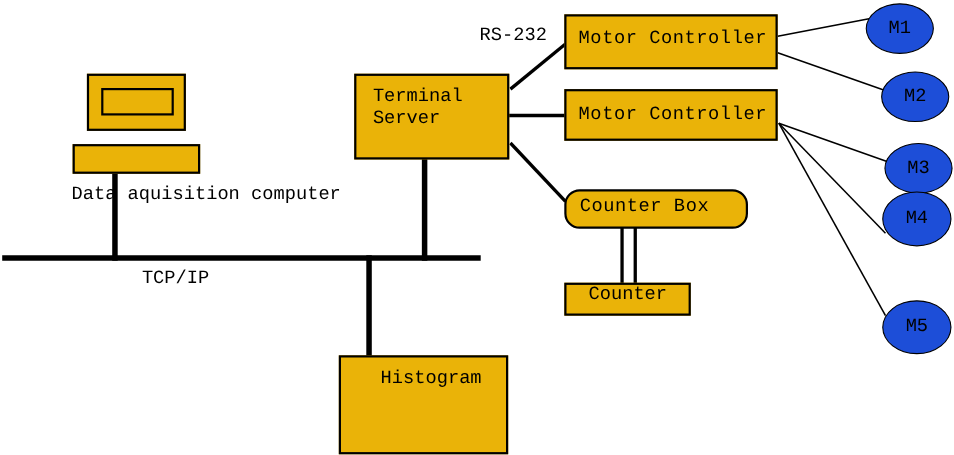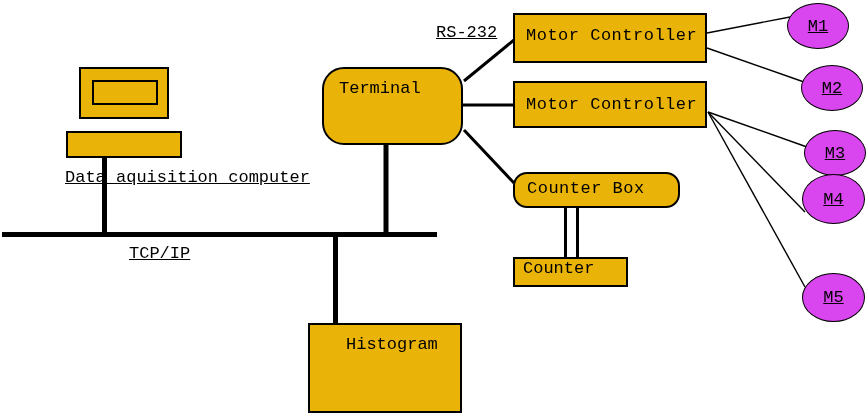--- a/index.html
+++ b/index.html
@@ -19,44 +19,42 @@
     box-sizing: border-box;
     border: 2px solid #000000;
     background: #eab308;
     line-height: 20px;
     white-space: pre;
   }
   .ellipse {
     position: absolute;
     box-sizing: border-box;
     border: 1.5px solid #000000;
-    background: #d946ef;
+    background: #1d4ed8;
     border-radius: 50%;
     display: flex;
     align-items: center;
     justify-content: center;
-    text-decoration: underline;
   }
   .lbl {
     position: absolute;
     line-height: 20px;
     white-space: pre;
-    text-decoration: underline;
   }
   .spaced { letter-spacing: 0.5px; }
 
   
   .monitor-outer   { left: 79px;  top: 67px;  width: 90px;  height: 52px; }
   .monitor-screen  { left: 92px;  top: 80px;  width: 66px;  height: 25px; }
   .keyboard        { left: 66px;  top: 131px; width: 116px; height: 27px; }
-  .terminal-server { left: 322px; top: 67px;  width: 141px; height: 78px; padding: 10px 0 16px 15px; border-radius: 22px; }
+  .terminal-server { left: 322px; top: 67px;  width: 141px; height: 78px; padding: 10px 0 16px 15px; }
   .motor-ctrl-1    { left: 513px; top: 13px;  width: 194px; height: 50px; padding: 11px 0 0 11px; }
   .motor-ctrl-2    { left: 513px; top: 81px;  width: 194px; height: 47px; padding: 12px 0 0 11px; }
   .counter-box     { left: 513px; top: 172px; width: 167px; height: 36px; padding: 5px 0 0 12px; border-radius: 14px; }
-  .counter         { left: 513px; top: 257px; width: 115px; height: 30px; padding: 0 0 0 8px; }
+  .counter         { left: 513px; top: 257px; width: 115px; height: 30px; padding: 0 0 0 20px; }
   .histogram       { left: 284px; top: 323px; width: 154px; height: 90px; padding: 10px 0 0 36px; margin-left: 24px; }
 
   .m1 { left: 787px; top: 3px;   width: 62px; height: 46px; }
   .m2 { left: 801px; top: 65px;  width: 62px; height: 46px; }
   .m3 { left: 804px; top: 130px; width: 62px; height: 46px; }
   .m4 { left: 802px; top: 174px; width: 63px; height: 50px; }
   .m5 { left: 802px; top: 273px; width: 63px; height: 49px; }
 
   .rs232-lbl   { left: 436px; top: 23px; }
   .dataacq-lbl { left: 65px;  top: 168px; }
@@ -85,21 +83,21 @@
     <line x1="104.5" y1="156" x2="104.5" y2="237" stroke="#000" stroke-width="5"></line>
     <line x1="386" y1="144" x2="386" y2="237" stroke="#000" stroke-width="5"></line>
     <line x1="335.5" y1="232" x2="335.5" y2="324" stroke="#000" stroke-width="5"></line>
     <line x1="2" y1="234.5" x2="437" y2="234.5" stroke="#000" stroke-width="5"></line>
   </svg>
 
   <div class="box monitor-outer"></div>
   <div class="box monitor-screen"></div>
   <div class="box keyboard"></div>
 
-  <div class="box terminal-server"><div>Terminal</div></div>
+  <div class="box terminal-server"><div>Terminal</div><div>Server</div></div>
 
   <div class="box motor-ctrl-1 spaced"><span>Motor Controller</span></div>
 
   <div class="box motor-ctrl-2 spaced"><span>Motor Controller</span></div>
 
   <div class="box counter-box spaced"><span>Counter Box</span></div>
 
   <div class="box counter"><span>Counter</span></div>
 
   <div class="box histogram"><div>Histogram</div></div>

